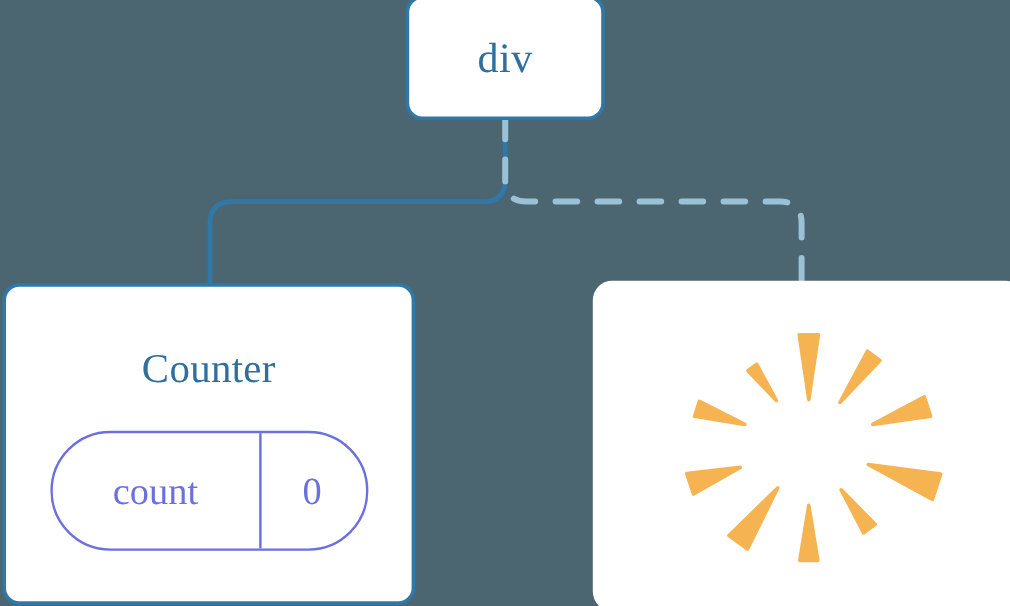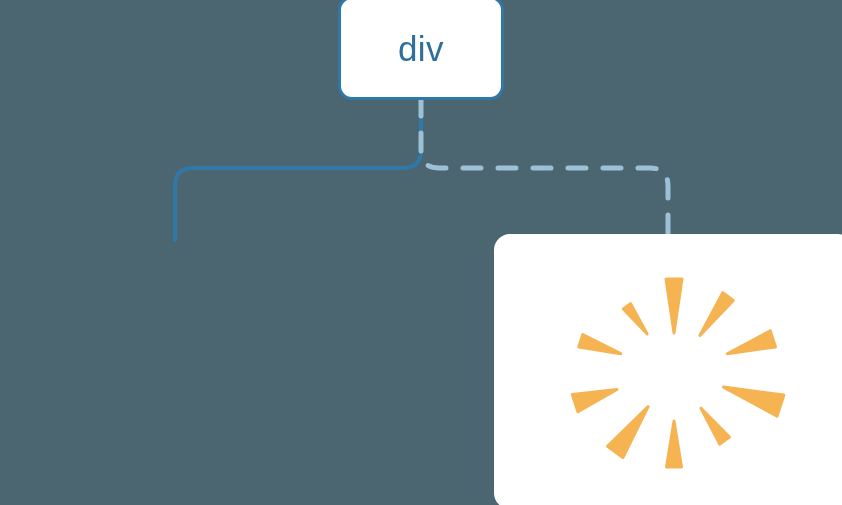--- a/index.html
+++ b/index.html
@@ -6,21 +6,21 @@
     margin: 0;
     padding: 0;
     background: #ffffff;
   }
   #stage {
     position: relative;
     width: 842px;
     height: 505px;
     background: #4c6671;
     overflow: hidden;
-    font-family: Liberation Sans, sans-serif;
+    font-family: Liberation Serif, serif;
   }
 
   
   #connectors {
     position: absolute;
     left: 0;
     top: 0;
     width: 842px;
     height: 505px;
     z-index: 1;
@@ -129,20 +129,29 @@
 
     <path d="M 421 98 L 421 150 Q 421 168 403 168 L 193 168 Q 175 168 175 186 L 175 240" fill="none" stroke="#2f78a8" stroke-width="4" stroke-linecap="round"></path>
 
     <path d="M 421 98 L 421 150 Q 421 168 439 168 L 650 168 Q 668 168 668 186 L 668 240" fill="none" stroke="#9cc0d6" stroke-width="5" stroke-linecap="round" stroke-dasharray="18 17"></path>
   </svg>
 
   <div class="node node-div" style="border-color: rgb(47, 120, 168); background: rgb(255, 255, 255);">
     <span class="node-title" style="color: rgb(47, 111, 157);">div</span>
   </div>
 
+  <div class="node node-counter" style="border-color: rgb(47, 120, 168); background: rgb(255, 255, 255);">
+    <span class="node-title" style="color: rgb(47, 111, 157);">Counter</span>
+
+    <div class="pill" style="border-color: rgb(107, 111, 224);">
+      <span class="pill-key" style="color: rgb(107, 111, 224);">count</span>
+      <span class="pill-divider" style="background: rgb(107, 111, 224);"></span>
+      <span class="pill-val" style="color: rgb(107, 111, 224);">0</span>
+    </div>
+  </div>
 
   <div class="node node-burst" style="background: rgb(255, 255, 255);">
     <svg class="burst-svg" viewBox="0 0 360 275" xmlns="http://www.w3.org/2000/svg">
       <g id="burst-rays">
           <polygon points="180.0,99.0 188.0,45.0 172.0,45.0" fill="#f6b352" stroke="#f6b352" stroke-width="3" stroke-linejoin="round"></polygon>
           <polygon points="153.0,99.8 136.6,69.6 129.3,74.9" fill="#f6b352" stroke="#f6b352" stroke-width="3" stroke-linejoin="round"></polygon>
           <polygon points="126.7,119.7 88.8,100.5 84.8,112.9" fill="#f6b352" stroke="#f6b352" stroke-width="3" stroke-linejoin="round"></polygon>
           <polygon points="122.9,155.5 78.3,160.6 83.9,177.7" fill="#f6b352" stroke="#f6b352" stroke-width="3" stroke-linejoin="round"></polygon>
           <polygon points="154.1,172.6 113.5,212.3 128.9,223.5" fill="#f6b352" stroke="#f6b352" stroke-width="3" stroke-linejoin="round"></polygon>
           <polygon points="180.0,187.0 172.5,233.0 187.5,233.0" fill="#f6b352" stroke="#f6b352" stroke-width="3" stroke-linejoin="round"></polygon>

